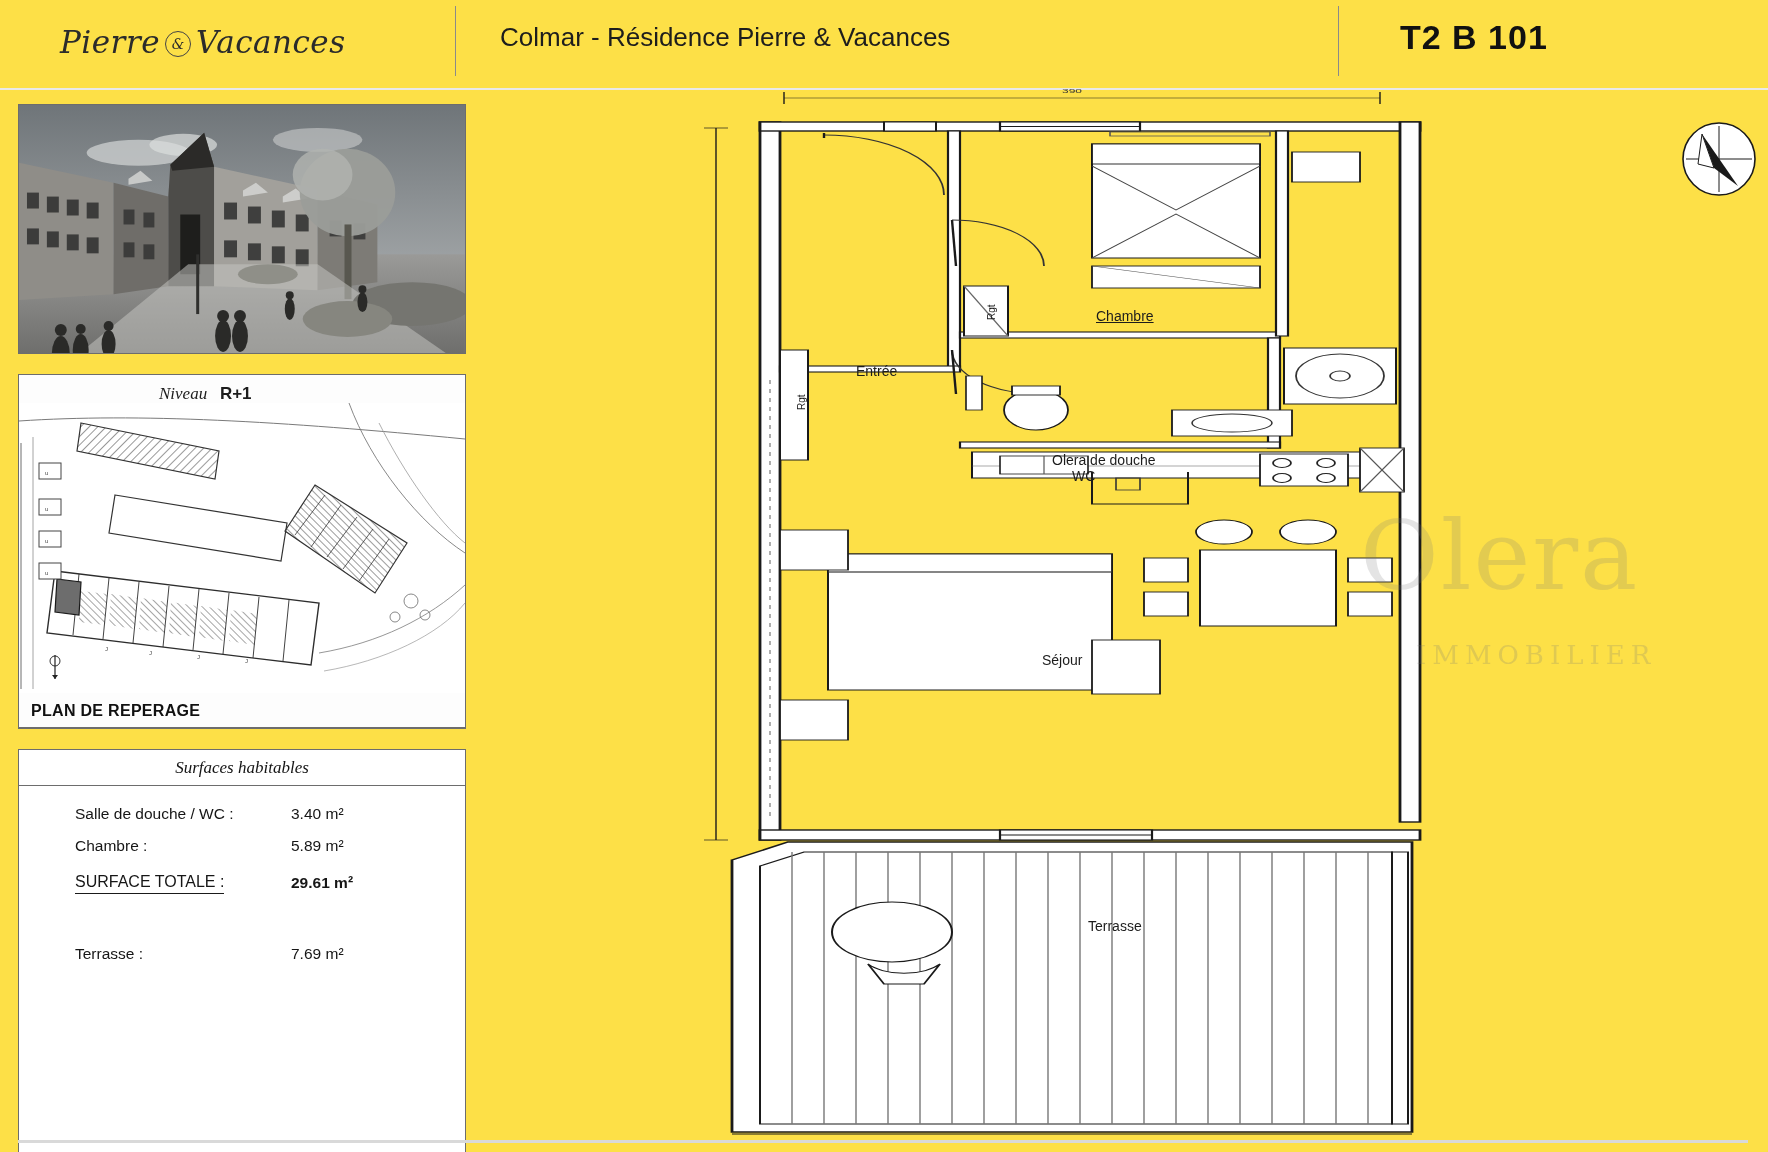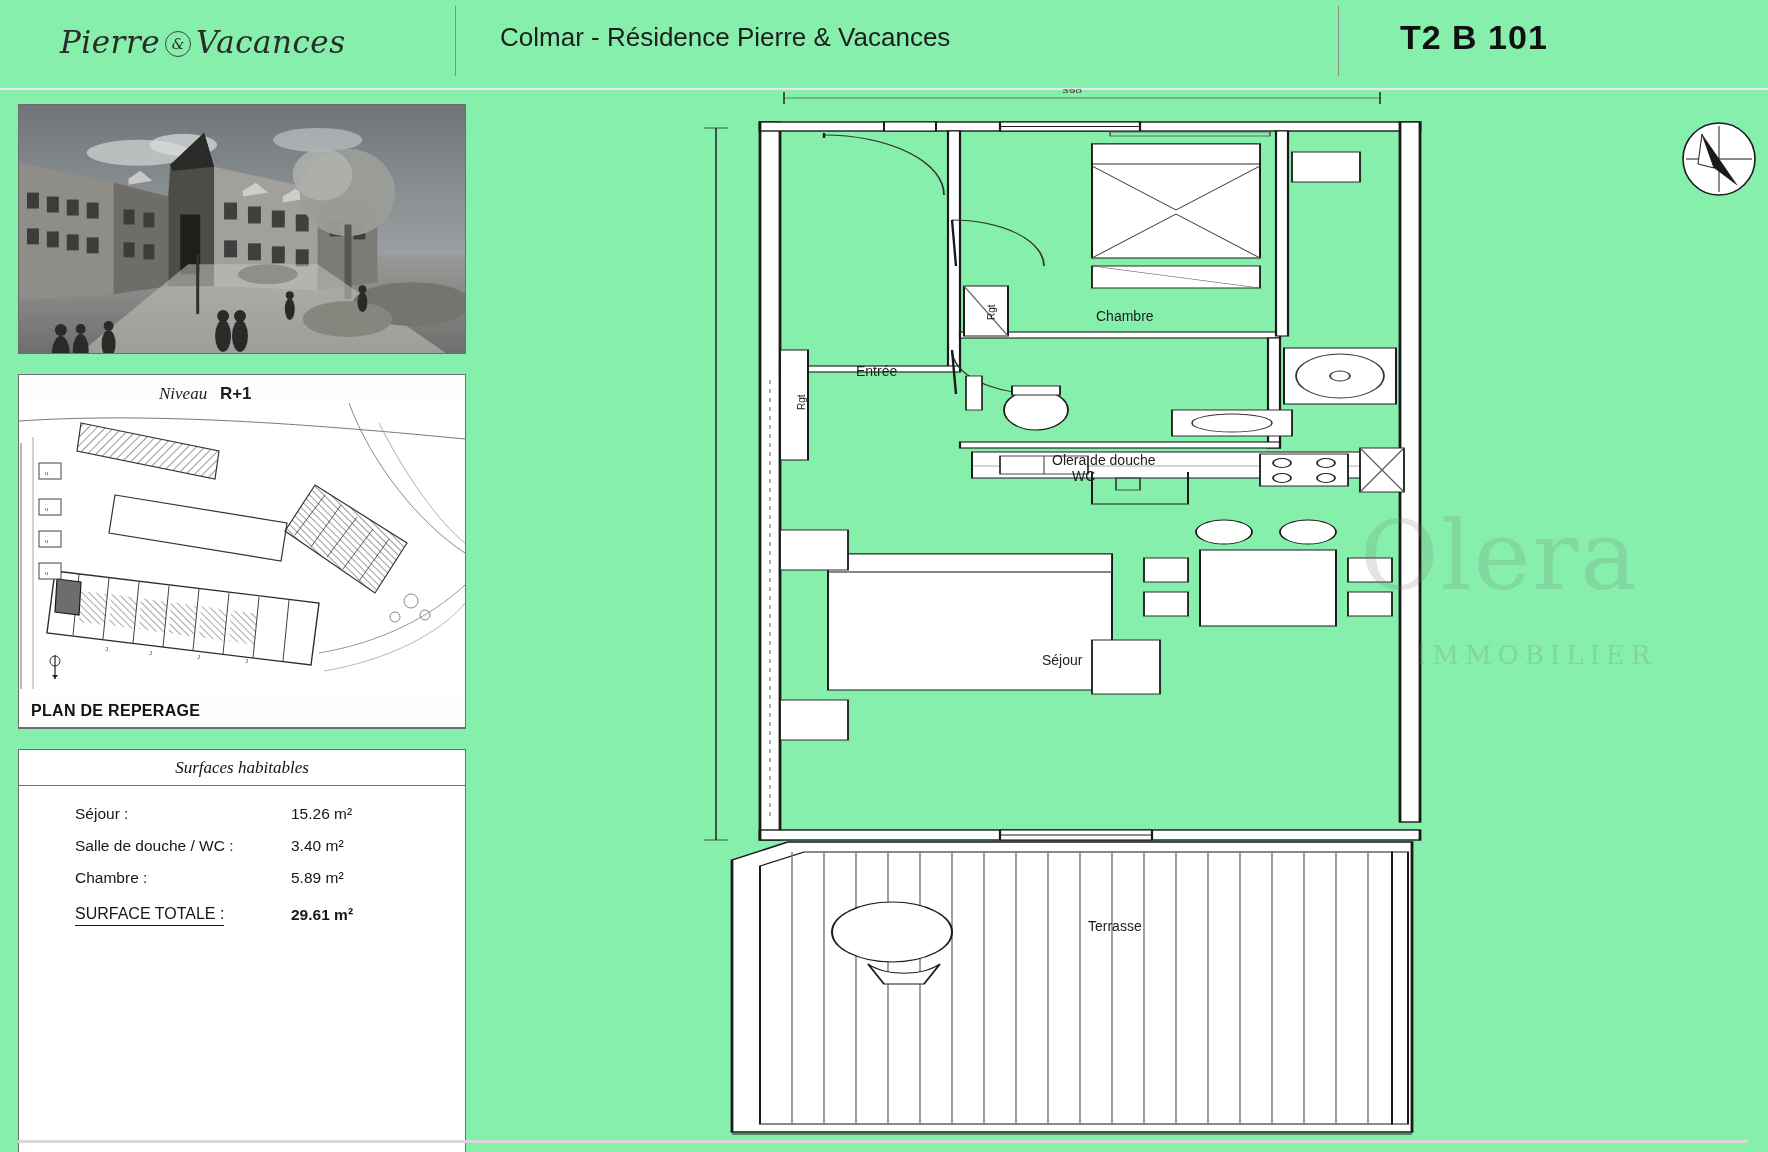--- a/index.html
+++ b/index.html
@@ -7,21 +7,21 @@
     margin: 0; padding: 0;
     width: 1768px; height: 1152px;
     background: #ffffff;
     font-family: "Liberation Sans", sans-serif;
     color: #1a1a1a;
     overflow: hidden;
   }
   #sheet {
     position: relative;
     width: 1768px; height: 1152px;
-    background: #86efac;
+    background: #fde047;
   }
 
   
   #header {
     position: absolute; left: 0; top: 0; width: 1768px; height: 90px;
   }
   #logo-block {
     position: absolute; left: 60px; top: 12px; width: 340px; height: 60px;
     display: flex; align-items: center;
   }
@@ -414,39 +414,39 @@
       <div id="rep-label-rule"></div>
     </div>
 
     <div id="surf-panel">
       <div id="surf-title-band">
         <div id="surf-title">Surfaces habitables</div>
       </div>
 
       <div id="surf-list">
         <div class="surf-row">
-          <span class="surf-name">Séjour :</span>
-          <span class="surf-val">15.26 m²</span>
-        </div>
-        <div class="surf-row">
           <span class="surf-name">Salle de douche / WC :</span>
           <span class="surf-val">3.40 m²</span>
         </div>
         <div class="surf-row">
           <span class="surf-name">Chambre :</span>
           <span class="surf-val">5.89 m²</span>
         </div>
 
         <div class="surf-row total">
           <span class="surf-name">SURFACE TOTALE :</span>
           <span class="surf-val">29.61 m²</span>
         </div>
 
         <div class="surf-row gap"></div>
 
+        <div class="surf-row">
+          <span class="surf-name">Terrasse :</span>
+          <span class="surf-val">7.69 m²</span>
+        </div>
       </div>
 
     </div>
   </div>
 
   <div id="plan-area">
 
     <svg id="plan-svg" width="740" height="1060" viewBox="0 0 370 1060" preserveAspectRatio="none">
       <g stroke="#1a1a1a" fill="none" stroke-width="1">
 
@@ -595,21 +595,21 @@
 
         <g stroke="#999" stroke-width="0.8" stroke-dasharray="4 5">
           <line x1="35" y1="300" x2="35" y2="740"></line>
         </g>
       </g>
 
       <text x="186" y="13" font-family="Liberation Sans" font-size="6" fill="#333" text-anchor="middle">390</text>
     </svg>
 
     <div class="plan-label" style="left:156px; top:283px;">Entrée</div>
-    <div class="plan-label" style="left:396px; top:228px;">Chambre</div>
+    <div class="plan-label" style="left:396px; top:228px;text-decoration:underline;">Chambre</div>
     <div class="plan-label" style="left:352px; top:372px;">Olera de douche</div>
     <div class="plan-label" style="left:372px; top:388px;">WC</div>
     <div class="plan-label" style="left:342px; top:572px;">Séjour</div>
     <div class="plan-label" style="left:388px; top:838px;">Terrasse</div>
 
     <div class="plan-label small vert" style="left:286px; top:240px;">Rgt</div>
     <div class="plan-label small vert" style="left:96px; top:330px;">Rgt</div>
 
     <div id="watermark">
       <div id="wm-text">Olera</div>

